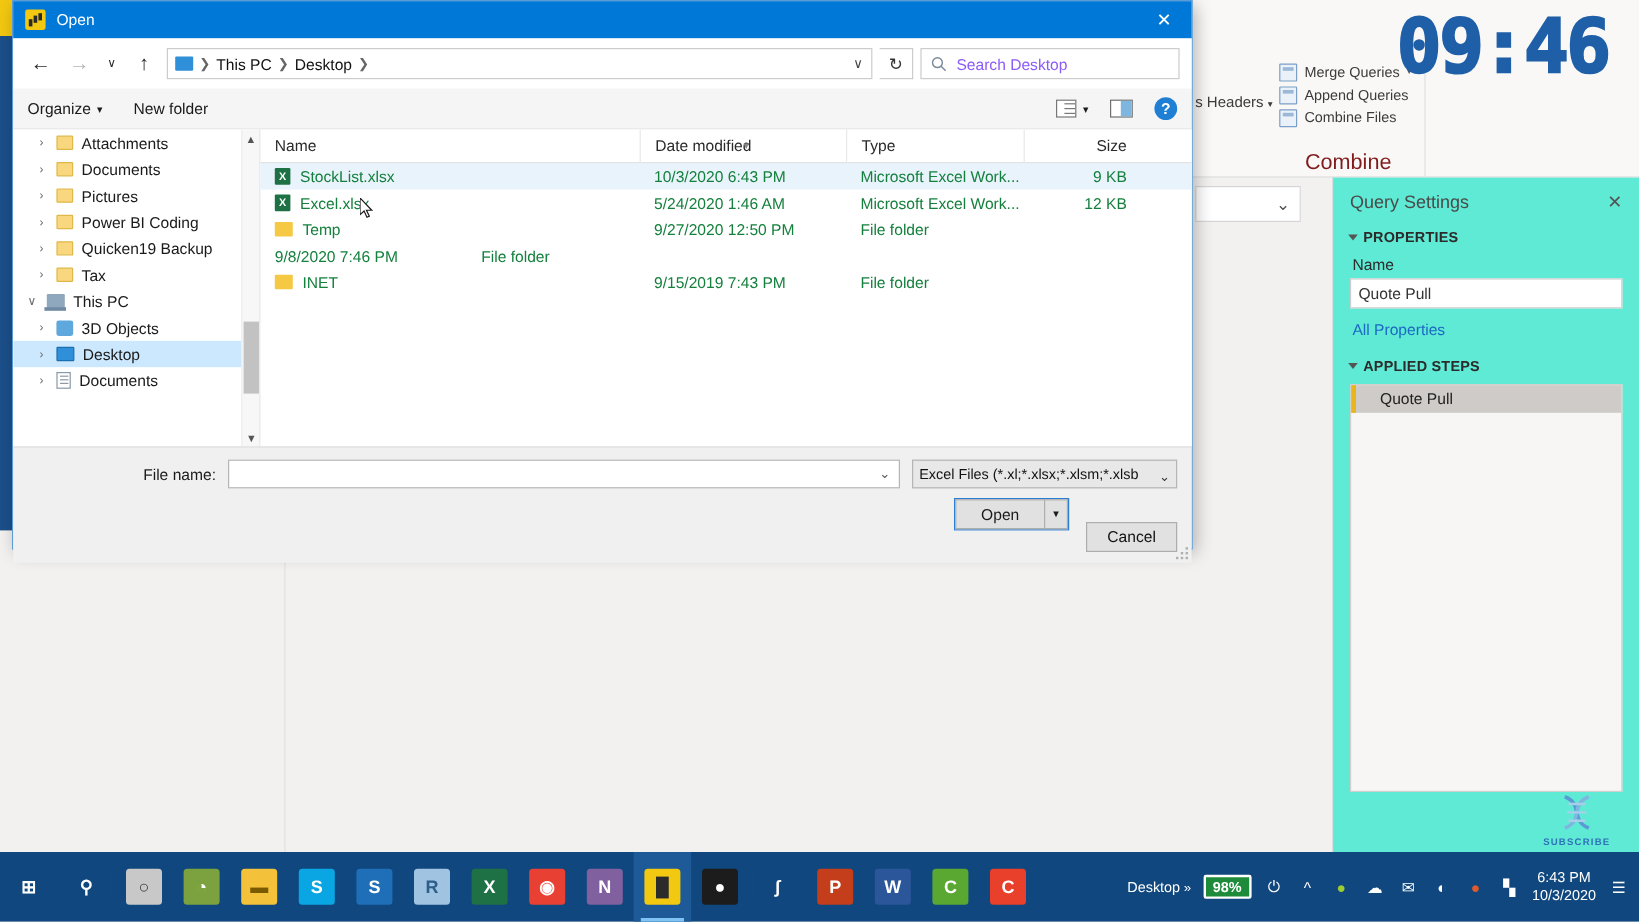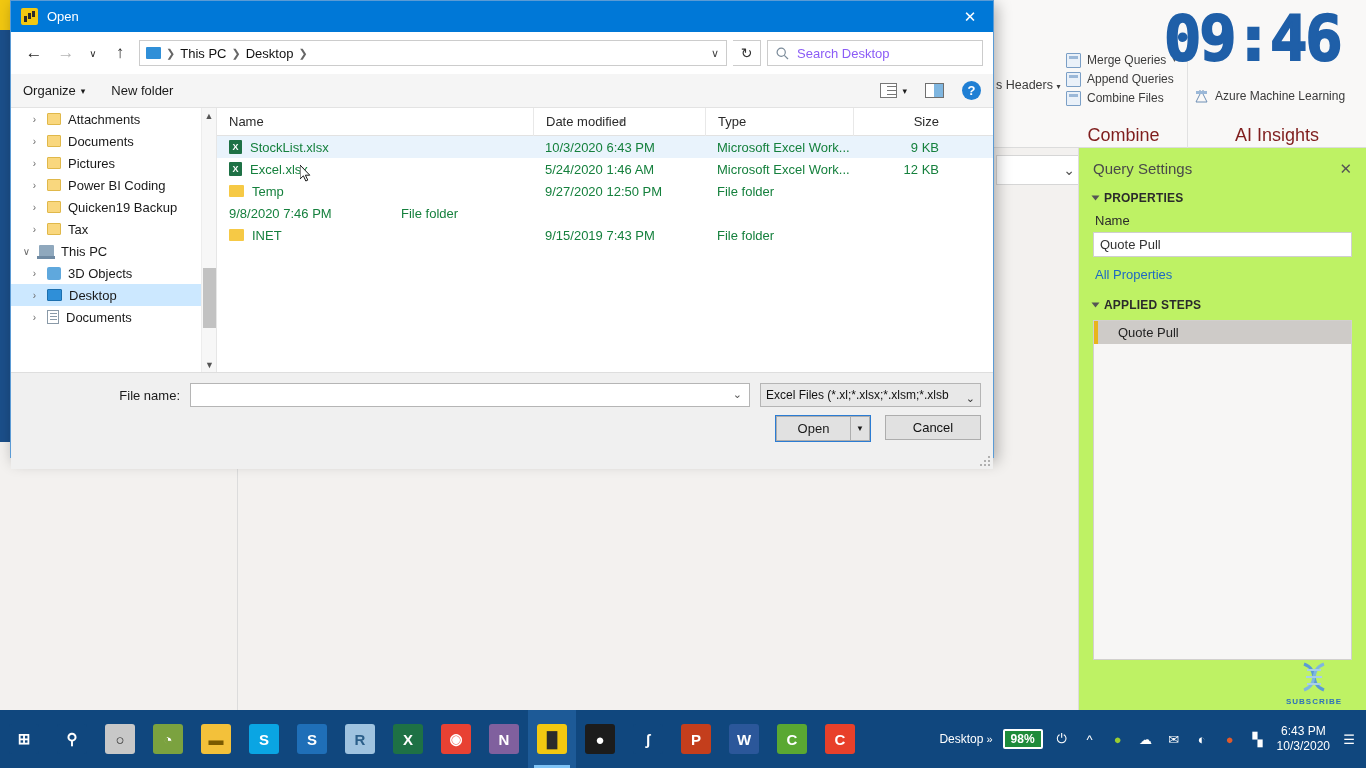--- a/index.html
+++ b/index.html
@@ -31,21 +31,21 @@
 
   .formula-bar{position:absolute; left:996px; top:155px; width:88px; height:30px; background:#fff;
     border:1px solid #d6d6d6;}
   .formula-bar .chev{position:absolute; right:8px; top:6px; font-size:14px; color:#555;}
 
   .canvas-left{position:absolute; left:0; top:455px; width:238px; bottom:58px; background:#f3f1ef;
     border-right:1px solid #dcdcdc;}
   .canvas-mid{position:absolute; left:238px; top:455px; right:282px; bottom:58px; background:#f3f1ef;}
 
   
-  .qs{position:absolute; right:0; top:148px; width:288px; bottom:58px; background:#bef264;
+  .qs{position:absolute; right:0; top:148px; width:256px; bottom:58px; background:#5eead4;
     border-left:1px solid #dcdcdc; padding:12px 14px;}
   .qs-title{display:flex; justify-content:space-between; align-items:center; font-size:15px;
     color:#4a4a4a; margin-bottom:14px;}
   .qs-close{font-size:15px; color:#555; cursor:pointer; line-height:1;}
   .qs-section{display:flex; align-items:center; gap:6px; font-weight:bold; font-size:12px;
     color:#2b2b2b; letter-spacing:.2px; margin-bottom:8px;}
   .tri{width:0;height:0;border-left:5px solid #555;border-top:4px solid transparent;
     border-bottom:4px solid transparent; transform:rotate(90deg); display:inline-block;}
   .qs-label{font-size:13px; color:#2b2b2b; margin:4px 0 4px 2px;}
   .qs-input{width:100%; height:25px; background:#fff; border:1px solid #cfcfcf; font-size:13px;
@@ -178,21 +178,21 @@
     white-space:nowrap;}
   .ftype .chev{position:absolute; right:5px; top:3px; font-size:11px; color:#333;}
   .btn-row{display:flex; justify-content:flex-end; gap:14px; padding:8px 12px 0 0;}
   .btn{height:25px; background:#e1e1e1; border:1px solid #adadad; font-size:13px; color:#111;
     display:flex; align-items:center; justify-content:center; cursor:pointer;}
   .open-split{display:flex; border:1px solid #2b7cd3; height:27px;}
   .open-main{width:74px; background:#e1e1e1; border:1px solid #adadad; border-right:none;
     display:flex;align-items:center;justify-content:center; font-size:13px; cursor:pointer;}
   .open-arw{width:20px; background:#e1e1e1; border:1px solid #adadad;
     display:flex;align-items:center;justify-content:center; font-size:8px; cursor:pointer;}
-  .cancel{width:96px;}
+  .cancel{width:76px;margin-top:20px;}
   .grip{position:absolute; right:3px; bottom:3px; width:11px; height:11px;}
   .grip i{position:absolute; width:2px;height:2px;background:#b0b0b0;}
 
   
   .taskbar{position:absolute; left:0; bottom:0; width:1366px; height:58px; background:#10477e;
     display:flex; align-items:center;}
   .tb-btn{width:48px; height:58px; display:flex; align-items:center; justify-content:center;
     cursor:pointer; position:relative;}
   .tb-btn.active{background:#1d5a97;}
   .tb-btn.active::after{content:""; position:absolute; bottom:0; left:6px; right:6px; height:3px;
@@ -232,33 +232,20 @@
             <span>Append Queries</span>
           </div>
           <div class="rg-item">
             <span class="rg-ico"></span>
             <span>Combine Files</span>
           </div>
         </div>
         <div class="rg-label-bottom">Combine</div>
       </div>
 
-      <div class="rg last" style="width:178px;">
-        <div class="rg-items" style="padding-top:36px;">
-          <div class="rg-item">
-            <span class="rg-ico flask">
-              <svg width="15" height="15" viewBox="0 0 15 15">
-                  <path d="M6 1v4L2 13h11L9 5V1" fill="none" stroke="#6f8fb5" stroke-width="1"></path>
-                </svg>
-            </span>
-            <span>Azure Machine Learning</span>
-          </div>
-        </div>
-        <div class="rg-label-bottom">AI Insights</div>
-      </div>
     </div>
   </div>
 
   <div class="formula-bar">
     <span class="chev">⌄</span>
   </div>
 
   <div class="canvas-left"></div>
   <div class="canvas-mid"></div>
 

